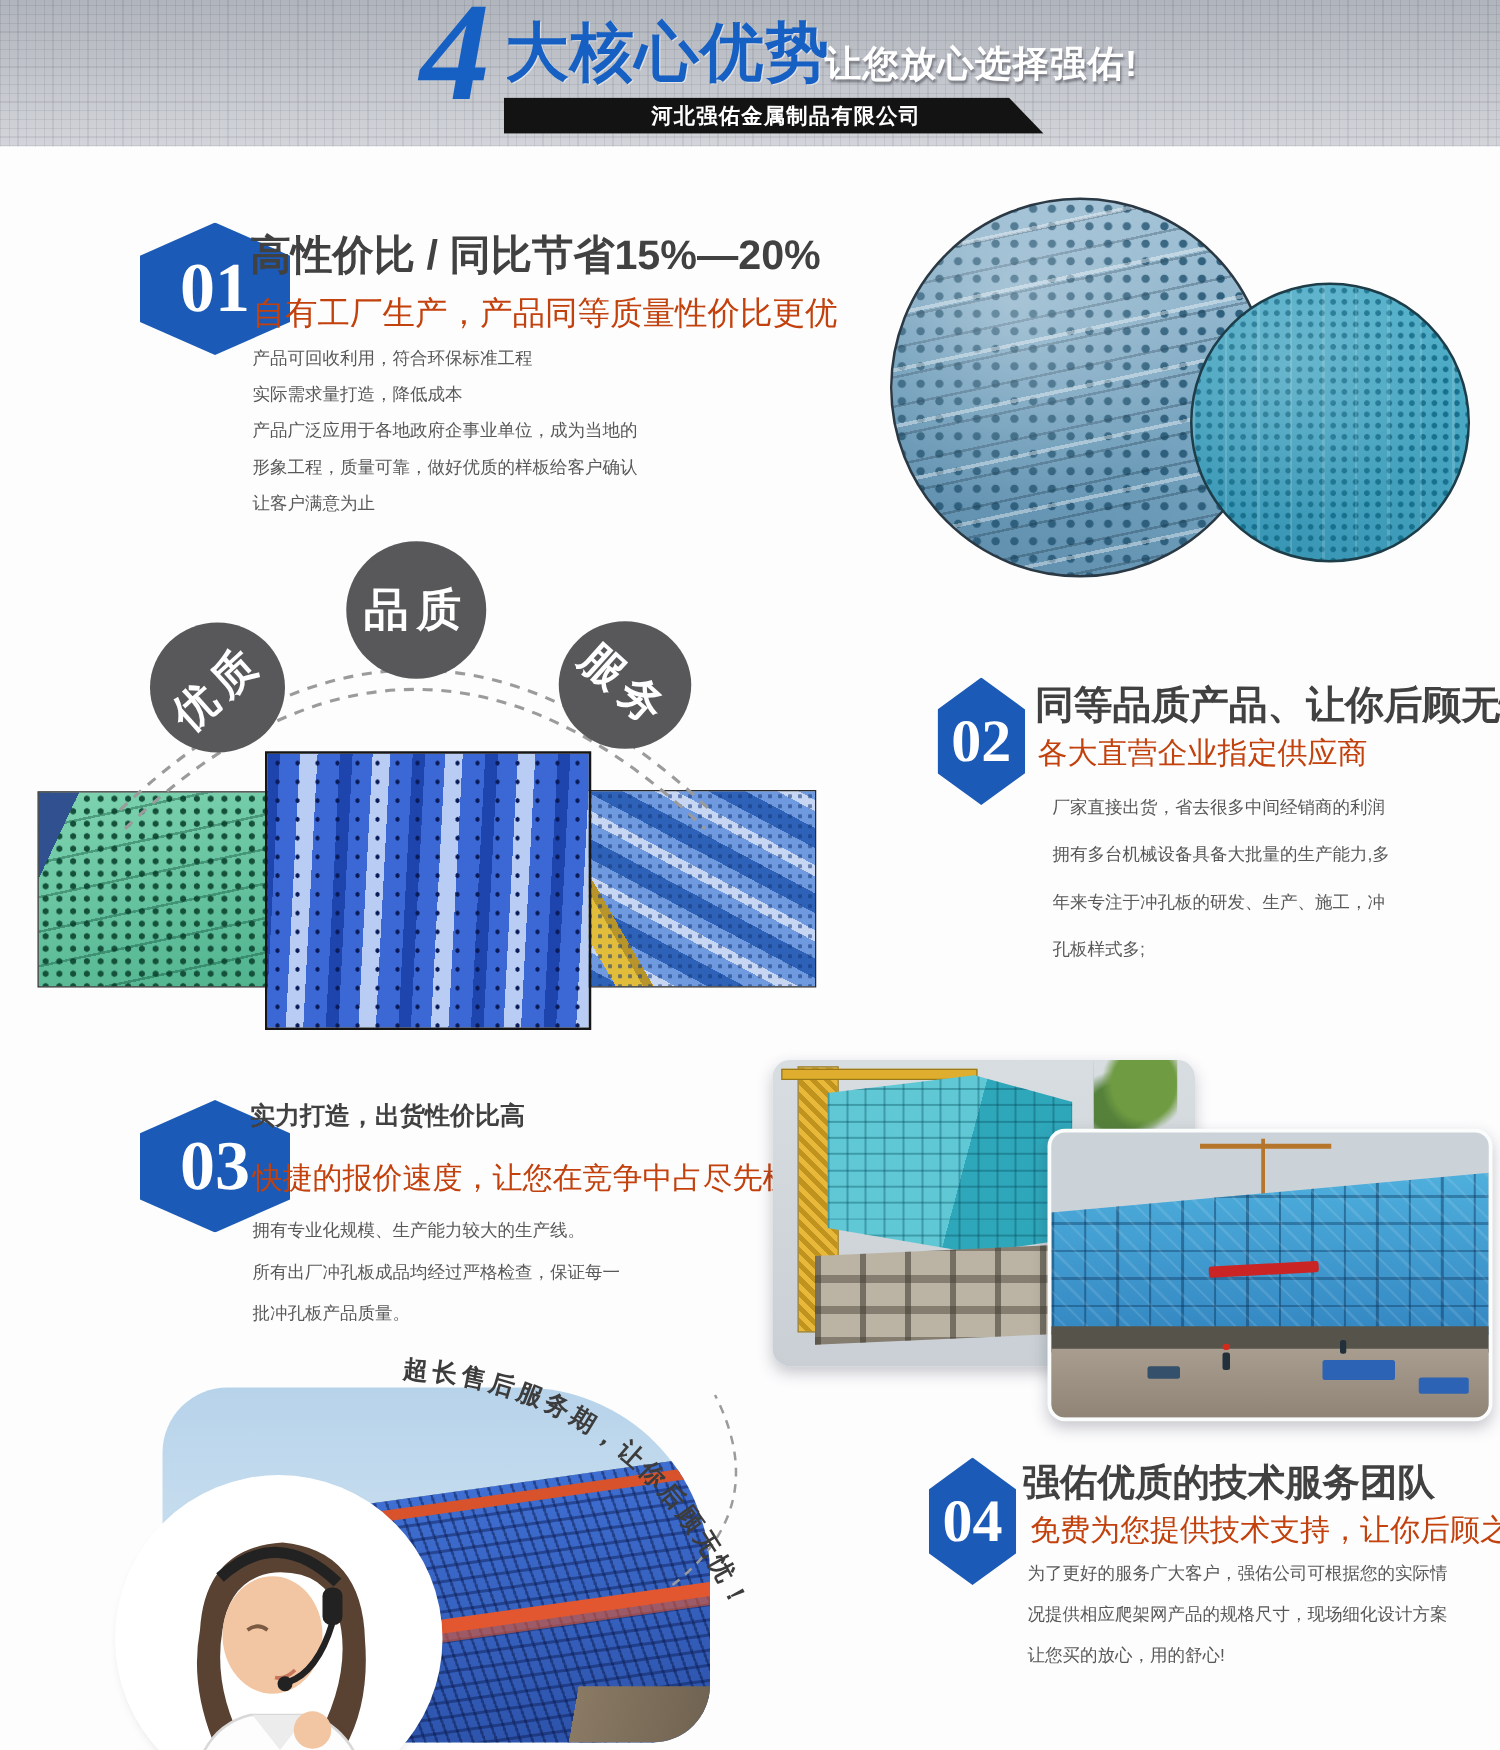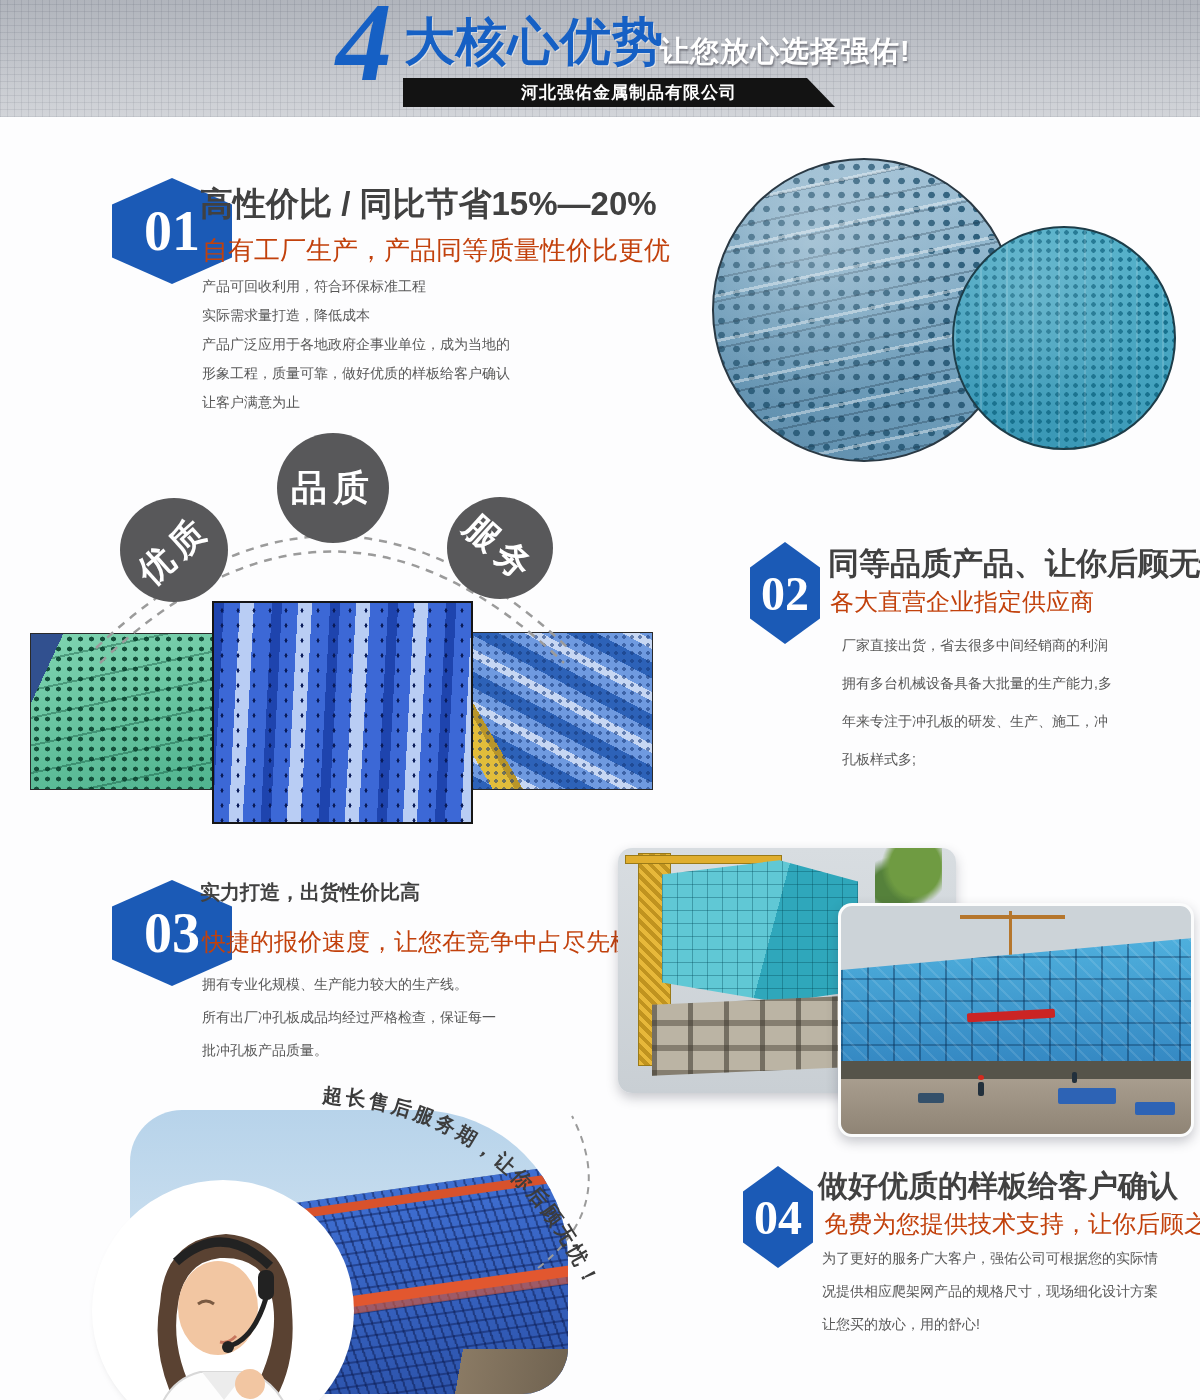--- a/index.html
+++ b/index.html
@@ -235,21 +235,21 @@
     <div class="pile" style="left:84%;top:86%;width:40px;height:13px;"></div>
     <div class="pile" style="left:22%;top:82%;width:26px;height:10px;background:#34506a;"></div>
     <div class="worker" style="left:39%;top:77%;"></div>
     <div class="helmet" style="left:39%;top:74%;"></div>
     <div class="worker" style="left:66%;top:73%;width:5px;height:11px;"></div>
   </div>
 
   <div class="hex small" style="left:730px;top:1166px;">
     <span>04</span>
   </div>
-  <div class="adv-title sans" style="left:818px;top:1166px;font-size:30px;">做好优质的样板给客户确认</div>
+  <div class="adv-title sans" style="left:818px;top:1166px;font-size:30px;">强佑优质的技术服务团队</div>
   <div class="adv-sub" style="left:824px;top:1208px;font-size:24px;">免费为您提供技术支持，让你后顾之忧</div>
   <div class="adv-body" style="left:822px;top:1242px;line-height:33px;">
     <div>为了更好的服务广大客户，强佑公司可根据您的实际情</div>
     <div>况提供相应爬架网产品的规格尺寸，现场细化设计方案</div>
     <div>让您买的放心，用的舒心!</div>
   </div>
 
   <div class="fence-photo">
     <div class="fence"></div>
     <div class="dirt"></div>

